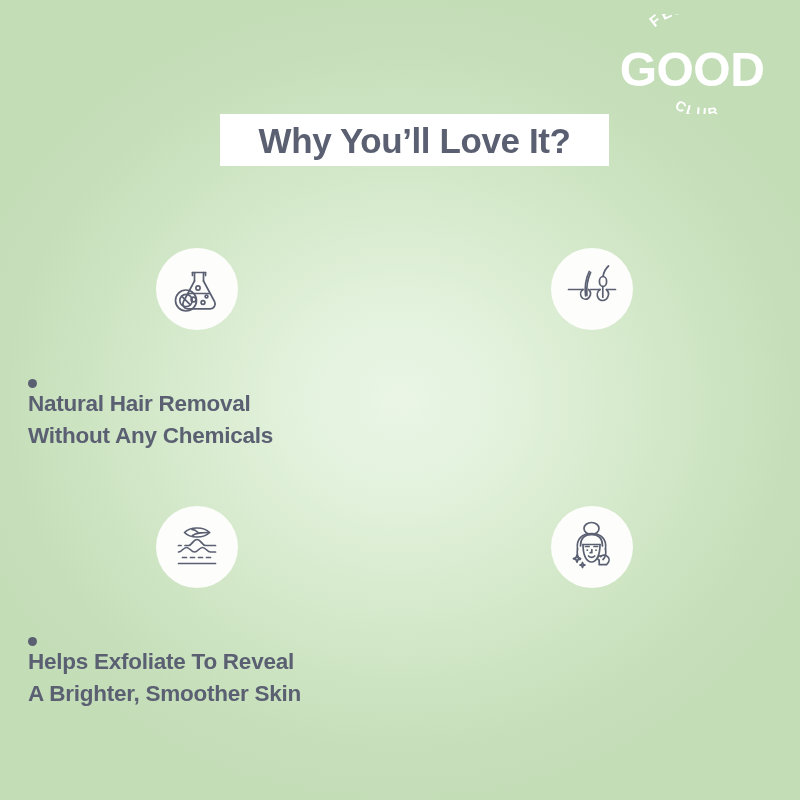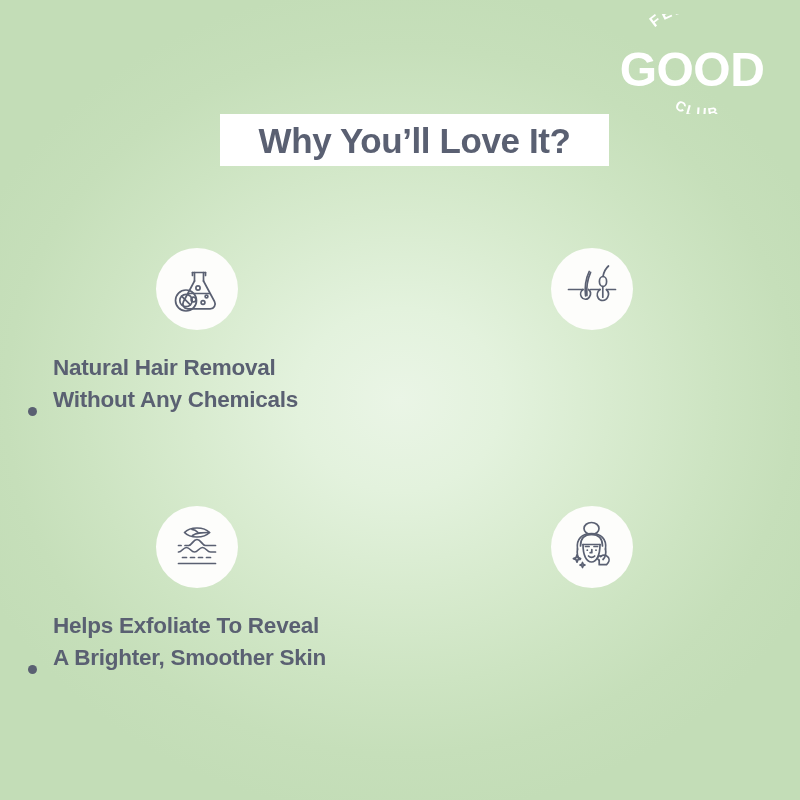--- a/index.html
+++ b/index.html
@@ -79,23 +79,24 @@
     display: flex;
     align-items: center;
     justify-content: center;
   }
   .col-left  .icon-circle { left: 156px; }
   .col-right .icon-circle { left: 151px; }
   .icon-circle svg { display: block; }
 
   .feature-text-row {
     position: absolute;
-    top: 112px;
+    top: 128px;
     display: flex;
-    align-items: flex-end;
+    align-items: flex-start;
+    flex-direction: column;
   }
   .col-left  .feature-text-row { left: 28px; }
 
   .bullet {
     width: 9px;
     height: 9px;
     border-radius: 50%;
     background: #5a6072;
     margin-top: 11px;
     margin-right: 16px;

